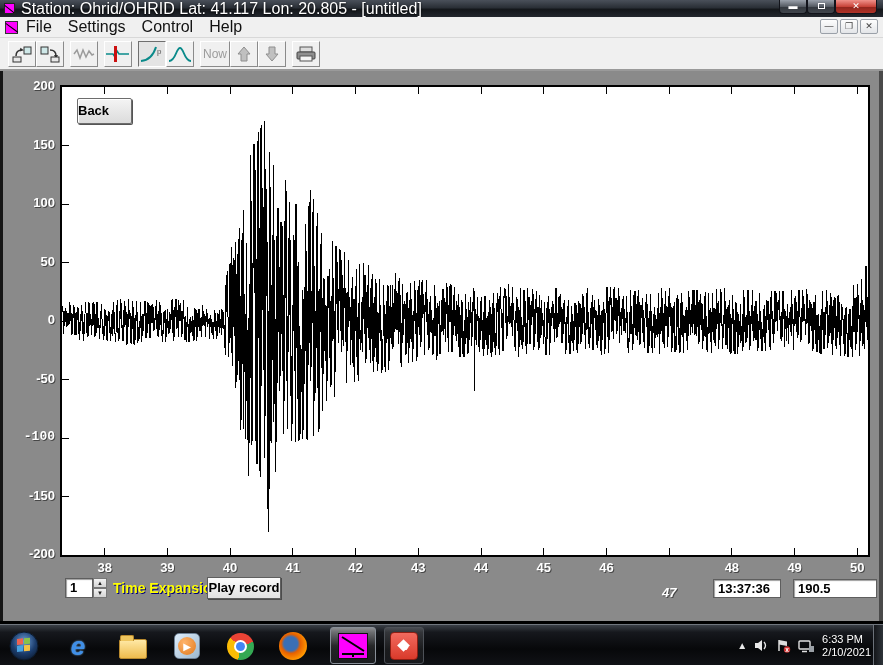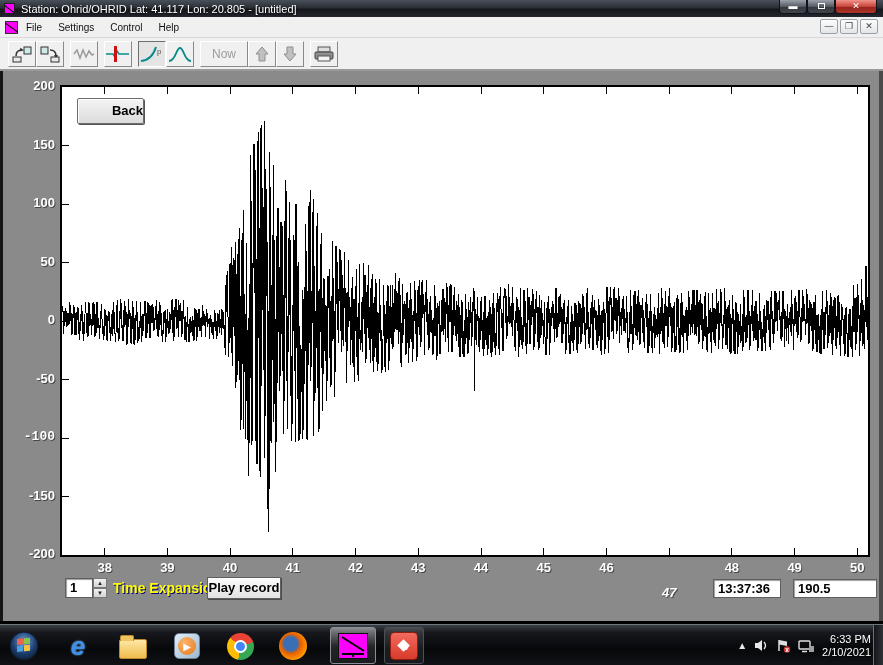--- a/index.html
+++ b/index.html
@@ -8,72 +8,72 @@
   #screen { position:relative; width:883px; height:665px; background:#000; }
 
   
   #titlebar { position:absolute; left:0; top:0; width:883px; height:17px;
     background:linear-gradient(180deg,#4a505a 0%,#2a2f36 45%,#14171b 55%,#23272e 100%);
     display:flex; align-items:center; padding-left:4px; }
   #titlebar .app-ico { width:11px; height:11px; background:#ff00ff; border:1px solid #222;
     position:relative; flex:0 0 auto; }
   #titlebar .app-ico:before { content:""; position:absolute; left:0; top:1px; width:12px; height:1px;
     background:#000; transform:rotate(38deg); transform-origin:left top; }
-  #title-text { color:#fff; font-size:11px; margin-left:6px; white-space:nowrap;
+  #title-text { color:#fff; font-size:16px; margin-left:6px; white-space:nowrap;
     text-shadow:0 1px 2px #000; }
   #win-controls { position:absolute; right:6px; top:0; display:flex; }
   .aero-btn { height:14px; width:28px; border:1px solid #11131a; border-top:none;
     border-radius:0 0 4px 4px; background:linear-gradient(180deg,#8c939d,#4b5158 50%,#303固5 52%,#3a4047);
     background:linear-gradient(180deg,#9aa1ab,#555b63 50%,#33383e 52%,#40454c);
     color:#fff; font-size:9px; line-height:12px; text-align:center; }
   .aero-btn.close { width:42px;
     background:linear-gradient(180deg,#f0918a,#c8443a 50%,#9c2archive218 52%,#b03328);
     background:linear-gradient(180deg,#f0918a,#c8443a 50%,#8f241c 52%,#b03328); }
   .glyph-box { display:inline-block; width:7px; height:6px; border:1px solid #fff; margin-top:3px; }
 
   
   #menubar { position:absolute; left:0; top:17px; width:883px; height:21px; background:#f0f0f0;
     display:flex; align-items:center; border-bottom:1px solid #d8d8d8; }
   #menubar .app-ico { width:13px; height:13px; background:#ff00ff; border:1px solid #333;
     margin-left:5px; position:relative; }
   #menubar .app-ico:before { content:""; position:absolute; left:0; top:1px; width:15px; height:1px;
     background:#000; transform:rotate(36deg); transform-origin:left top; }
-  .menu-item { font-size:10px; color:#111; padding:17px 8px; }
+  .menu-item { font-size:16px; color:#111; padding:17px 8px; }
   #mdi-controls { position:absolute; right:5px; top:2px; display:flex; gap:2px; }
   .mdi-btn { width:18px; height:15px; background:linear-gradient(180deg,#fdfdfd,#e3e5e8);
     border:1px solid #9aa0a8; border-radius:2px; font-size:9px; color:#444;
     text-align:center; line-height:13px; }
 
   
   #toolbar { position:absolute; left:0; top:38px; width:883px; height:33px; background:#f0f0f0;
     border-bottom:2px solid #9a9a9a; display:flex; align-items:center; padding-left:8px; }
   .tb-btn { width:28px; height:26px; background:#f0f0f0; border:1px solid #8a8a8a;
     border-top-color:#fff; border-left-color:#fff; display:flex; align-items:center;
     justify-content:center; margin-right:0; }
   .tb-btn.pressed { border:1px solid #6f6f6f; border-bottom-color:#fff; border-right-color:#fff;
     background:#e4e4e4; }
   .tb-btn.grp { margin-left:6px; }
-  .tb-now { width:48px; color:#9b9b9b; font-size:12px; }
+  .tb-now { width:30px; color:#9b9b9b; font-size:12px; }
 
   
   #chartpanel { position:absolute; left:0; top:71px; width:883px; height:550px; background:#8a8a8a;
     border-left:3px solid #161616; border-right:4px solid #4a4a4a; }
   #plot { position:absolute; left:57px; top:14px; width:810px; height:472px; background:#fff;
     border:2px solid #000; }
   #plot svg { display:block; }
   .axis-label { position:absolute; color:#fff; font-weight:bold; font-size:13px;
     text-shadow:1px 1px 0 #474747; white-space:nowrap; }
   .ylab { width:50px; text-align:right; }
   .xlab { width:40px; text-align:center; }
   #annotation { position:absolute; left:265px; top:27px; font-size:12px; font-weight:bold;
     color:#000; line-height:13.5px; white-space:pre; }
-  #back-btn { position:absolute; left:74px; top:27px; width:67px; height:26px;
+  #back-btn { position:absolute; left:74px; top:27px; width:55px; height:26px;
     background:linear-gradient(180deg,#f4f4f4,#dcdcdc); border:1px solid #6d6d6d;
     box-shadow:1px 1px 0 #555, inset 1px 1px 0 #fff; font-size:13px; font-weight:bold;
-    color:#000; text-align:right; line-height:24px; border-radius:2px; }
+    color:#000; text-align:left; line-height:24px; border-radius:2px; }
 
   
   .sunken-field { position:absolute; background:#fff; border:1px solid #5e5e5e;
     box-shadow:inset 1px 1px 1px #9e9e9e; font-size:13px; font-weight:bold; color:#000;
     padding:1px 4px; }
   #spin-box { left:62px; top:507px; width:28px; height:20px; }
   #spin-arrows { position:absolute; left:90px; top:507px; width:14px; height:20px; }
   .spin-btn { width:14px; height:10px; background:linear-gradient(180deg,#f2f2f2,#d5d5d5);
     border:1px solid #777; font-size:6px; line-height:8px; text-align:center; color:#222; }
   #time-exp { position:absolute; left:110px; top:509px; color:#ffff00; font-size:14px;
@@ -92,21 +92,21 @@
     background:linear-gradient(180deg,#3a3f46 0%,#16181d 18%,#07080a 60%,#101216 100%);
     border-top:1px solid #70767e; }
   .tb-item { position:absolute; top:5px; width:32px; height:32px; display:flex;
     align-items:center; justify-content:center; }
   .app-frame { position:absolute; top:2px; height:37px; border:1px solid #888f98; border-radius:3px;
     background:linear-gradient(180deg,rgba(255,255,255,.45),rgba(255,255,255,.12) 50%,rgba(255,255,255,.05));
     display:flex; align-items:center; justify-content:center; }
   .app-frame.dim { border-color:#4d5157;
     background:linear-gradient(180deg,rgba(255,255,255,.14),rgba(255,255,255,.04)); }
   #tray { position:absolute; right:12px; top:0; height:41px; display:flex; align-items:center; gap:7px; }
-  #clock { color:#fff; font-size:11px; text-align:right; line-height:13px; text-shadow:0 1px 1px #000; }
+  #clock { color:#fff; font-size:11px; text-align:left; line-height:13px; text-shadow:0 1px 1px #000; }
   #show-desktop { position:absolute; right:0; top:0; width:10px; height:41px;
     background:linear-gradient(90deg,#14161a,#2e3339); border-left:1px solid #6c727a; }
   .tray-glyph { color:#e8e8e8; font-size:10px; }
 
   
   .ie-e { color:#3f8fe8; font-size:26px; font-weight:bold; font-style:italic;
     text-shadow:0 0 2px #7ec0ff; line-height:26px; }
   .folder { width:28px; height:20px; background:linear-gradient(180deg,#ffe9a6,#eebb4d);
     border:1px solid #b98a2e; border-radius:2px; position:relative; margin-top:6px; }
   .folder:before { content:""; position:absolute; left:0; top:-5px; width:12px; height:5px;

